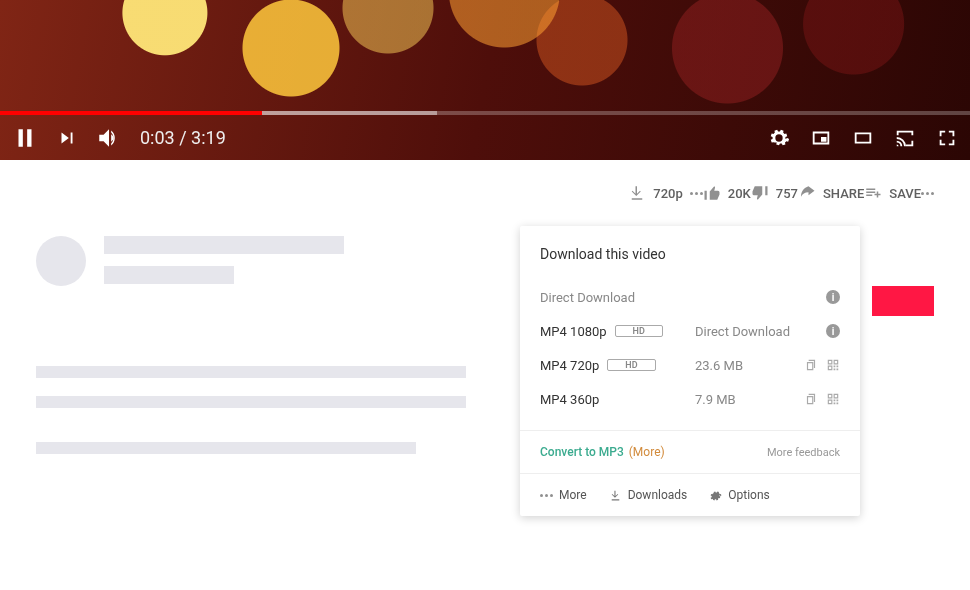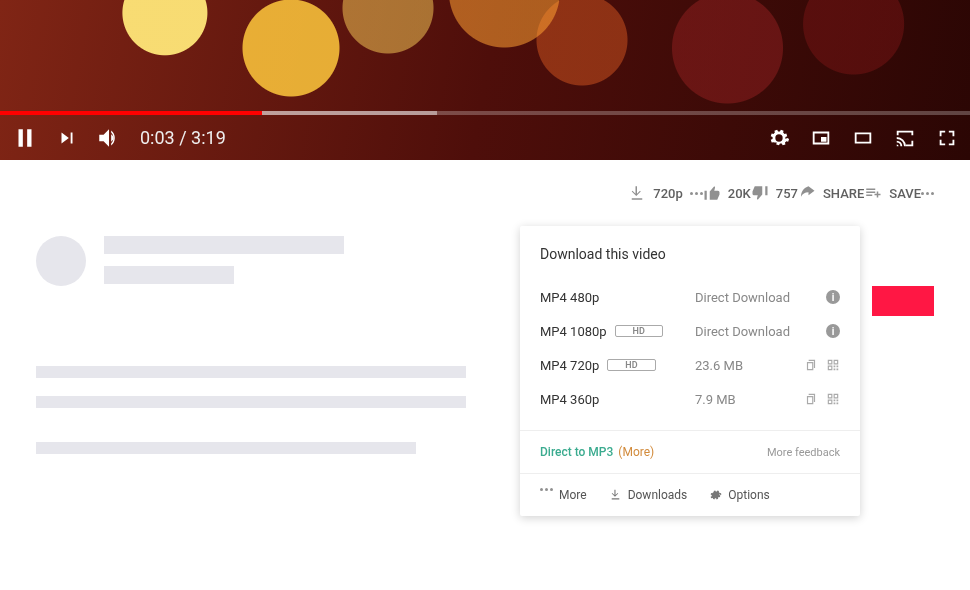--- a/index.html
+++ b/index.html
@@ -45,21 +45,21 @@
   .row .ic{display:flex;gap:8px;color:#aaa}
   .row .ic svg{width:14px;height:14px;fill:#aaa}
   .hd{font-size:9px;border:1px solid #aaa;color:#888;padding:0 17px;border-radius:2px;font-weight:600}
   .info-i{width:14px;height:14px;border-radius:50%;background:#999;color:#fff;font-size:10px;display:flex;align-items:center;justify-content:center;font-weight:700}
   .sep{height:1px;background:#eee;margin:14px -20px}
   .convert{display:flex;align-items:center;font-size:12px}
   .convert .c1{color:#3bab8f;font-weight:500}
   .convert .c2{color:#d28b3c;margin-left:5px}
   .convert .fb{margin-left:auto;color:#999;font-size:11px}
   .footer{display:flex;gap:22px;font-size:12px;color:#555;margin-top:4px}
-  .footer .fitem{display:flex;align-items:flex-start;gap:6px;cursor:pointer}
+  .footer .fitem{display:flex;align-items:center;gap:6px;cursor:pointer}
   .footer svg{width:13px;height:13px;fill:#777}
 </style>
 </head>
 <body>
 
 <div class="player">
   <div class="bokeh"></div>
   <div class="progress">
     <div class="loaded"></div>
     <div class="played"></div>
@@ -171,23 +171,20 @@
       <div></div>
       <div></div>
       <div class="d3"></div>
     </div>
 </div>
 
 <div class="popup">
   <h3>Download this video</h3>
   <div id="rows">
       <div class="row">
-        <div class="fmt">
-          <span>MP4 480p</span>
-        </div>
         <div class="info">Direct Download</div>
         <div class="ic">
           <div class="info-i">i</div>
         </div>
       </div>
       <div class="row">
         <div class="fmt">
           <span>MP4 1080p</span>
           <span class="hd">HD</span>
         </div>
@@ -221,21 +218,21 @@
             <path d="M8 3h11v14h-2V5H8V3zM5 7h11v14H5V7zm2 2v10h7V9H7z"></path>
           </svg>
           <svg viewBox="0 0 24 24">
             <path d="M3 3h8v8H3V3zm2 2v4h4V5H5zm8-2h8v8h-8V3zm2 2v4h4V5h-4zM3 13h8v8H3v-8zm2 2v4h4v-4H5zm8-2h3v3h-3v-3zm5 0h3v3h-3v-3zm-5 5h3v3h-3v-3zm5 0h3v3h-3v-3z"></path>
           </svg>
         </div>
       </div>
     </div>
   <div class="sep"></div>
   <div class="convert">
-    <span class="c1">Direct to MP3</span>
+    <span class="c1">Convert to MP3</span>
     <span class="c2">(More)</span>
     <span class="fb">More feedback</span>
   </div>
   <div class="sep"></div>
   <div class="footer">
     <div class="fitem">
         <div class="dots">
           <span></span>
           <span></span>
           <span></span>

